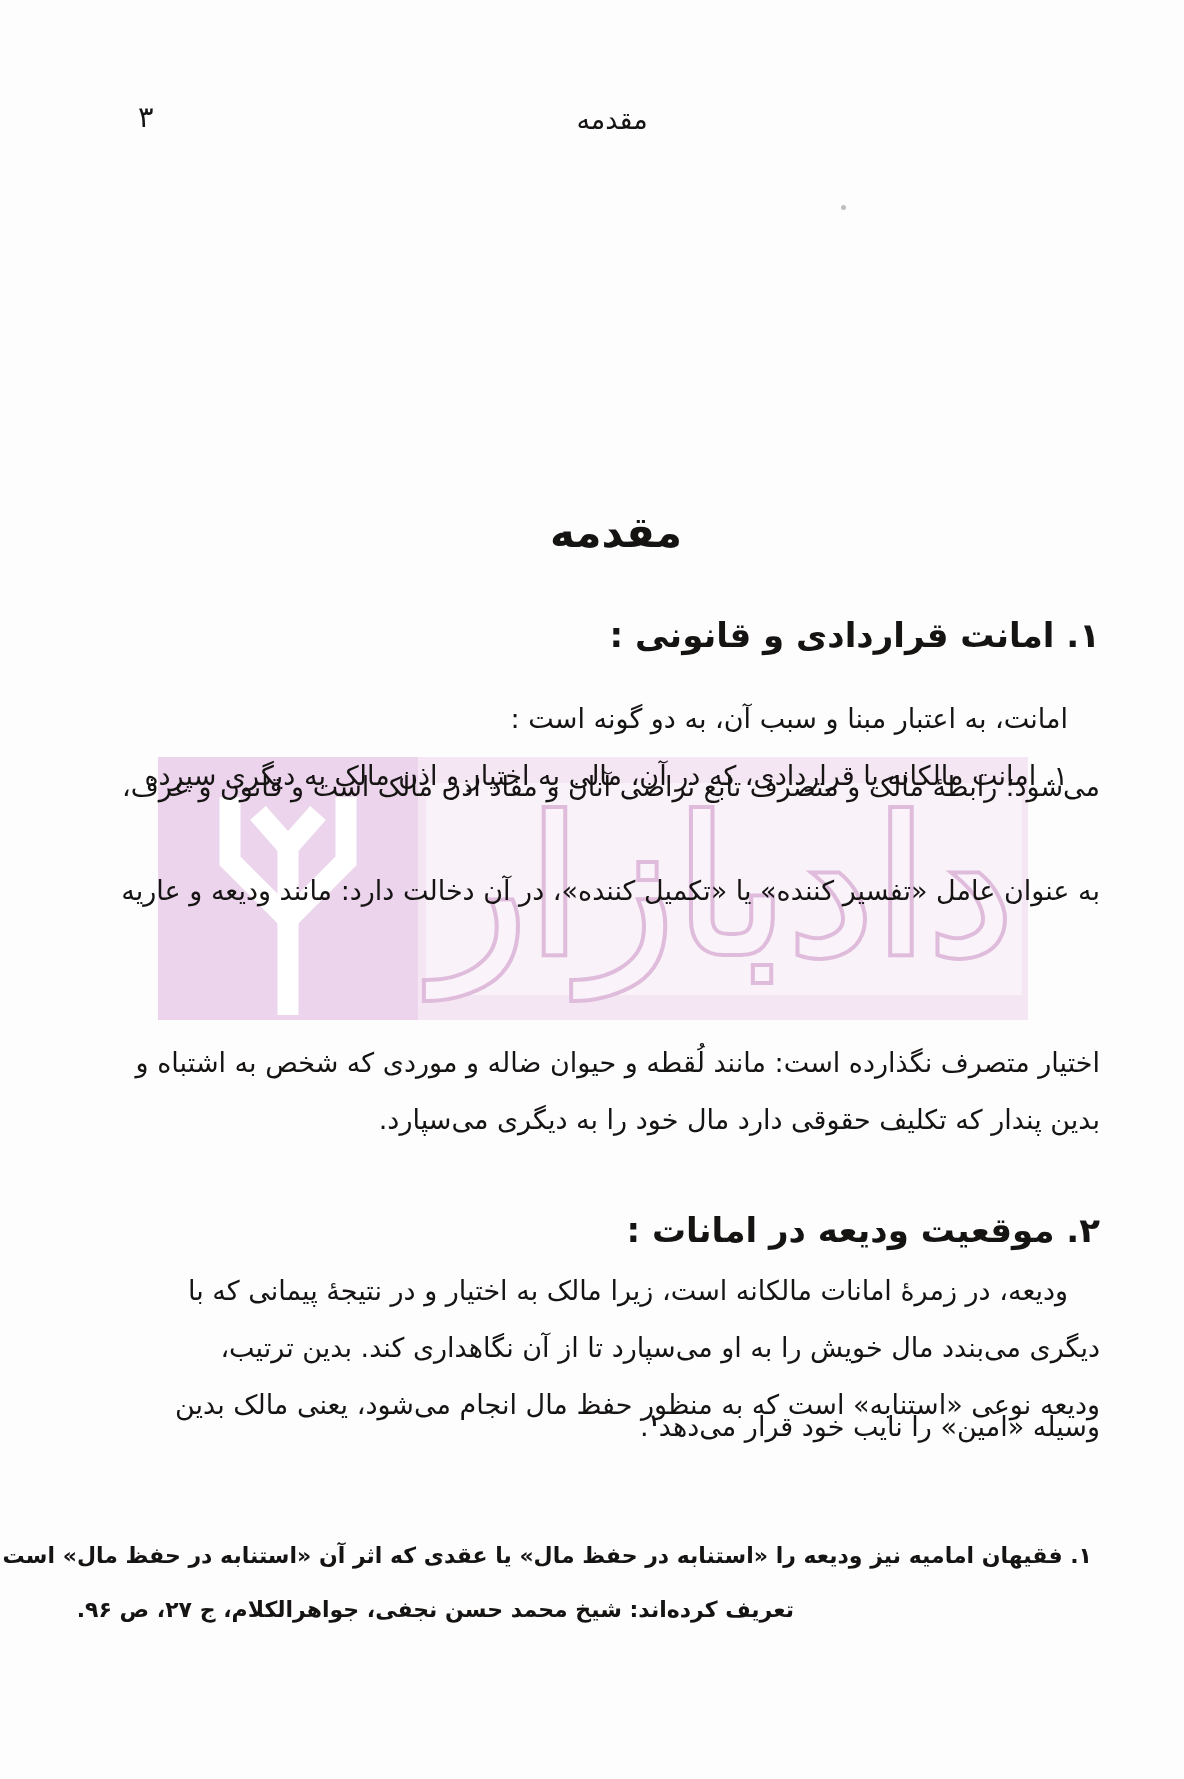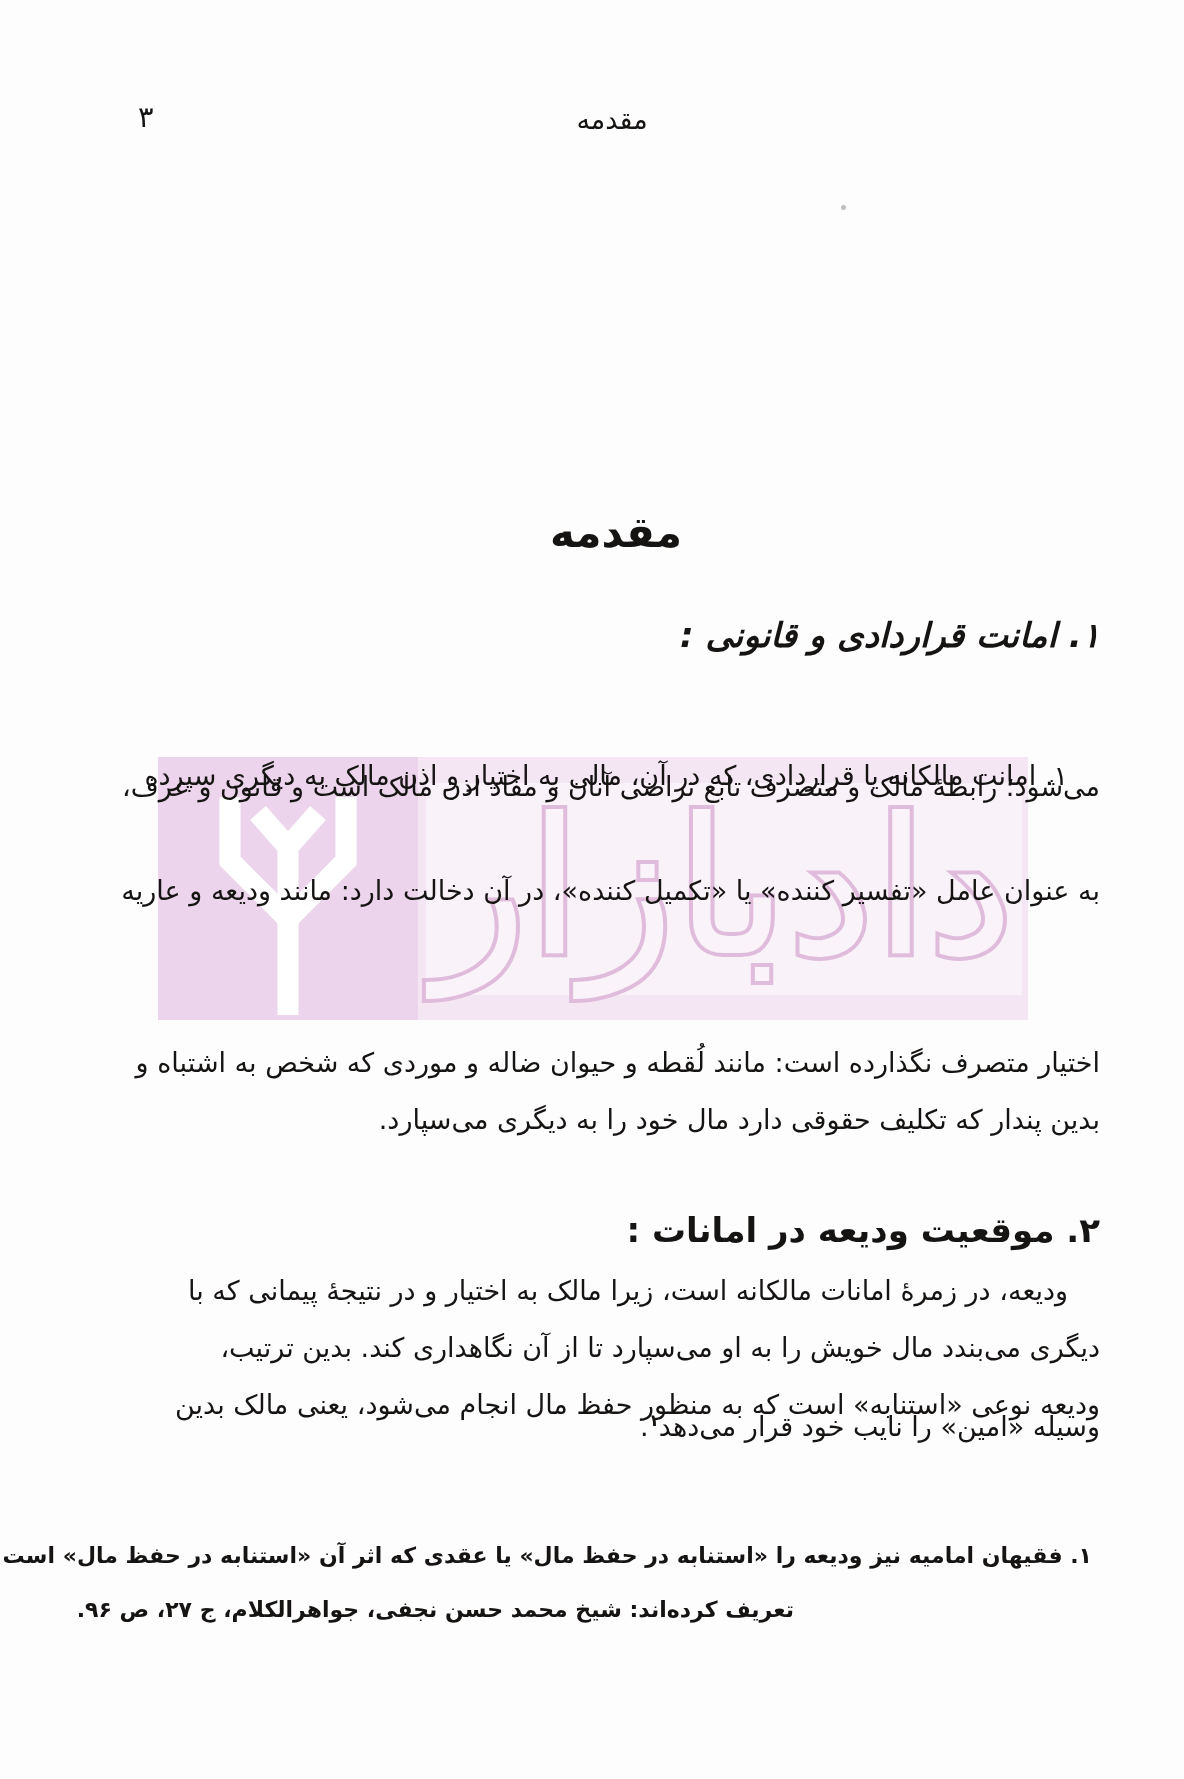--- a/index.html
+++ b/index.html
@@ -11,21 +11,21 @@
     overflow:hidden;
     font-family:"DejaVu Sans",sans-serif;
     color:#161413;
     direction:rtl;
   }
   .abs{position:absolute;white-space:nowrap;}
   .running-head{top:104px;left:40px;right:0;text-align:center;font-size:27px;}
   .page-number{top:100px;left:138px;font-size:29px;}
   .doc-title{top:508px;left:48px;right:0;text-align:center;font-size:42px;font-weight:bold;}
   .sec-heading{right:84px;font-size:34px;font-weight:bold;letter-spacing:0;}
-  .sec1-heading{top:615px;font-style:italic;}
+  .sec1-heading{top:615px;}
   .sec2-heading{top:1210px;}
   .body-line{right:84px;font-size:27px;}
   .body-line.indent{right:116px;}
   .fn-line{font-size:22px;font-weight:bold;}
   .fnref{font-size:0.62em;vertical-align:super;font-weight:bold;}
   .watermark{top:757px;left:158px;width:870px;height:263px;position:absolute;z-index:0;}
   .txt{z-index:2;}
   .artifact-dot{position:absolute;width:5px;height:5px;border-radius:50%;background:#8a8a8a;opacity:.55;}
 </style>
 </head>
@@ -50,20 +50,21 @@
 
   <div class="abs running-head txt">مقدمه</div>
   <div class="abs page-number txt">۳</div>
 
   <div class="artifact-dot" style="top:205px;left:841px;"></div>
 
   <div class="abs doc-title txt">مقدمه</div>
 
   <div class="abs sec-heading sec1-heading txt">۱. امانت قراردادی و قانونی :</div>
 
+  <div class="abs body-line indent txt" style="top:703px">امانت، به اعتبار مبنا و سبب آن، به دو گونه است :</div>
   <div class="abs body-line indent txt" style="top:760px">۱. امانت مالکانه یا قراردادی، که در آن، مالی به اختیار و اذن مالک به دیگری سپرده</div>
   <div class="abs body-line txt" style="top:771px">می‌شود؛ رابطهٔ مالک و متصرف تابع تراضی آنان و مفاد اذن مالک است و قانون و عرف،</div>
   <div class="abs body-line txt" style="top:875px">به عنوان عامل «تفسیر کننده» یا «تکمیل کننده»، در آن دخالت دارد: مانند ودیعه و عاریه</div>
   <div class="abs body-line txt" style="top:1047px">اختیار متصرف نگذارده است: مانند لُقطه و حیوان ضاله و موردی که شخص به اشتباه و</div>
   <div class="abs body-line txt" style="top:1104px">بدین پندار که تکلیف حقوقی دارد مال خود را به دیگری می‌سپارد.</div>
 
   <div class="abs sec-heading sec2-heading txt">۲. موقعیت ودیعه در امانات :</div>
 
   <div class="abs body-line txt" style="top:1332px">دیگری می‌بندد مال خویش را به او می‌سپارد تا از آن نگاهداری کند. بدین ترتیب،</div>
   <div class="abs body-line indent txt" style="top:1275px">ودیعه، در زمرهٔ امانات مالکانه است، زیرا مالک به اختیار و در نتیجهٔ پیمانی که با</div>

